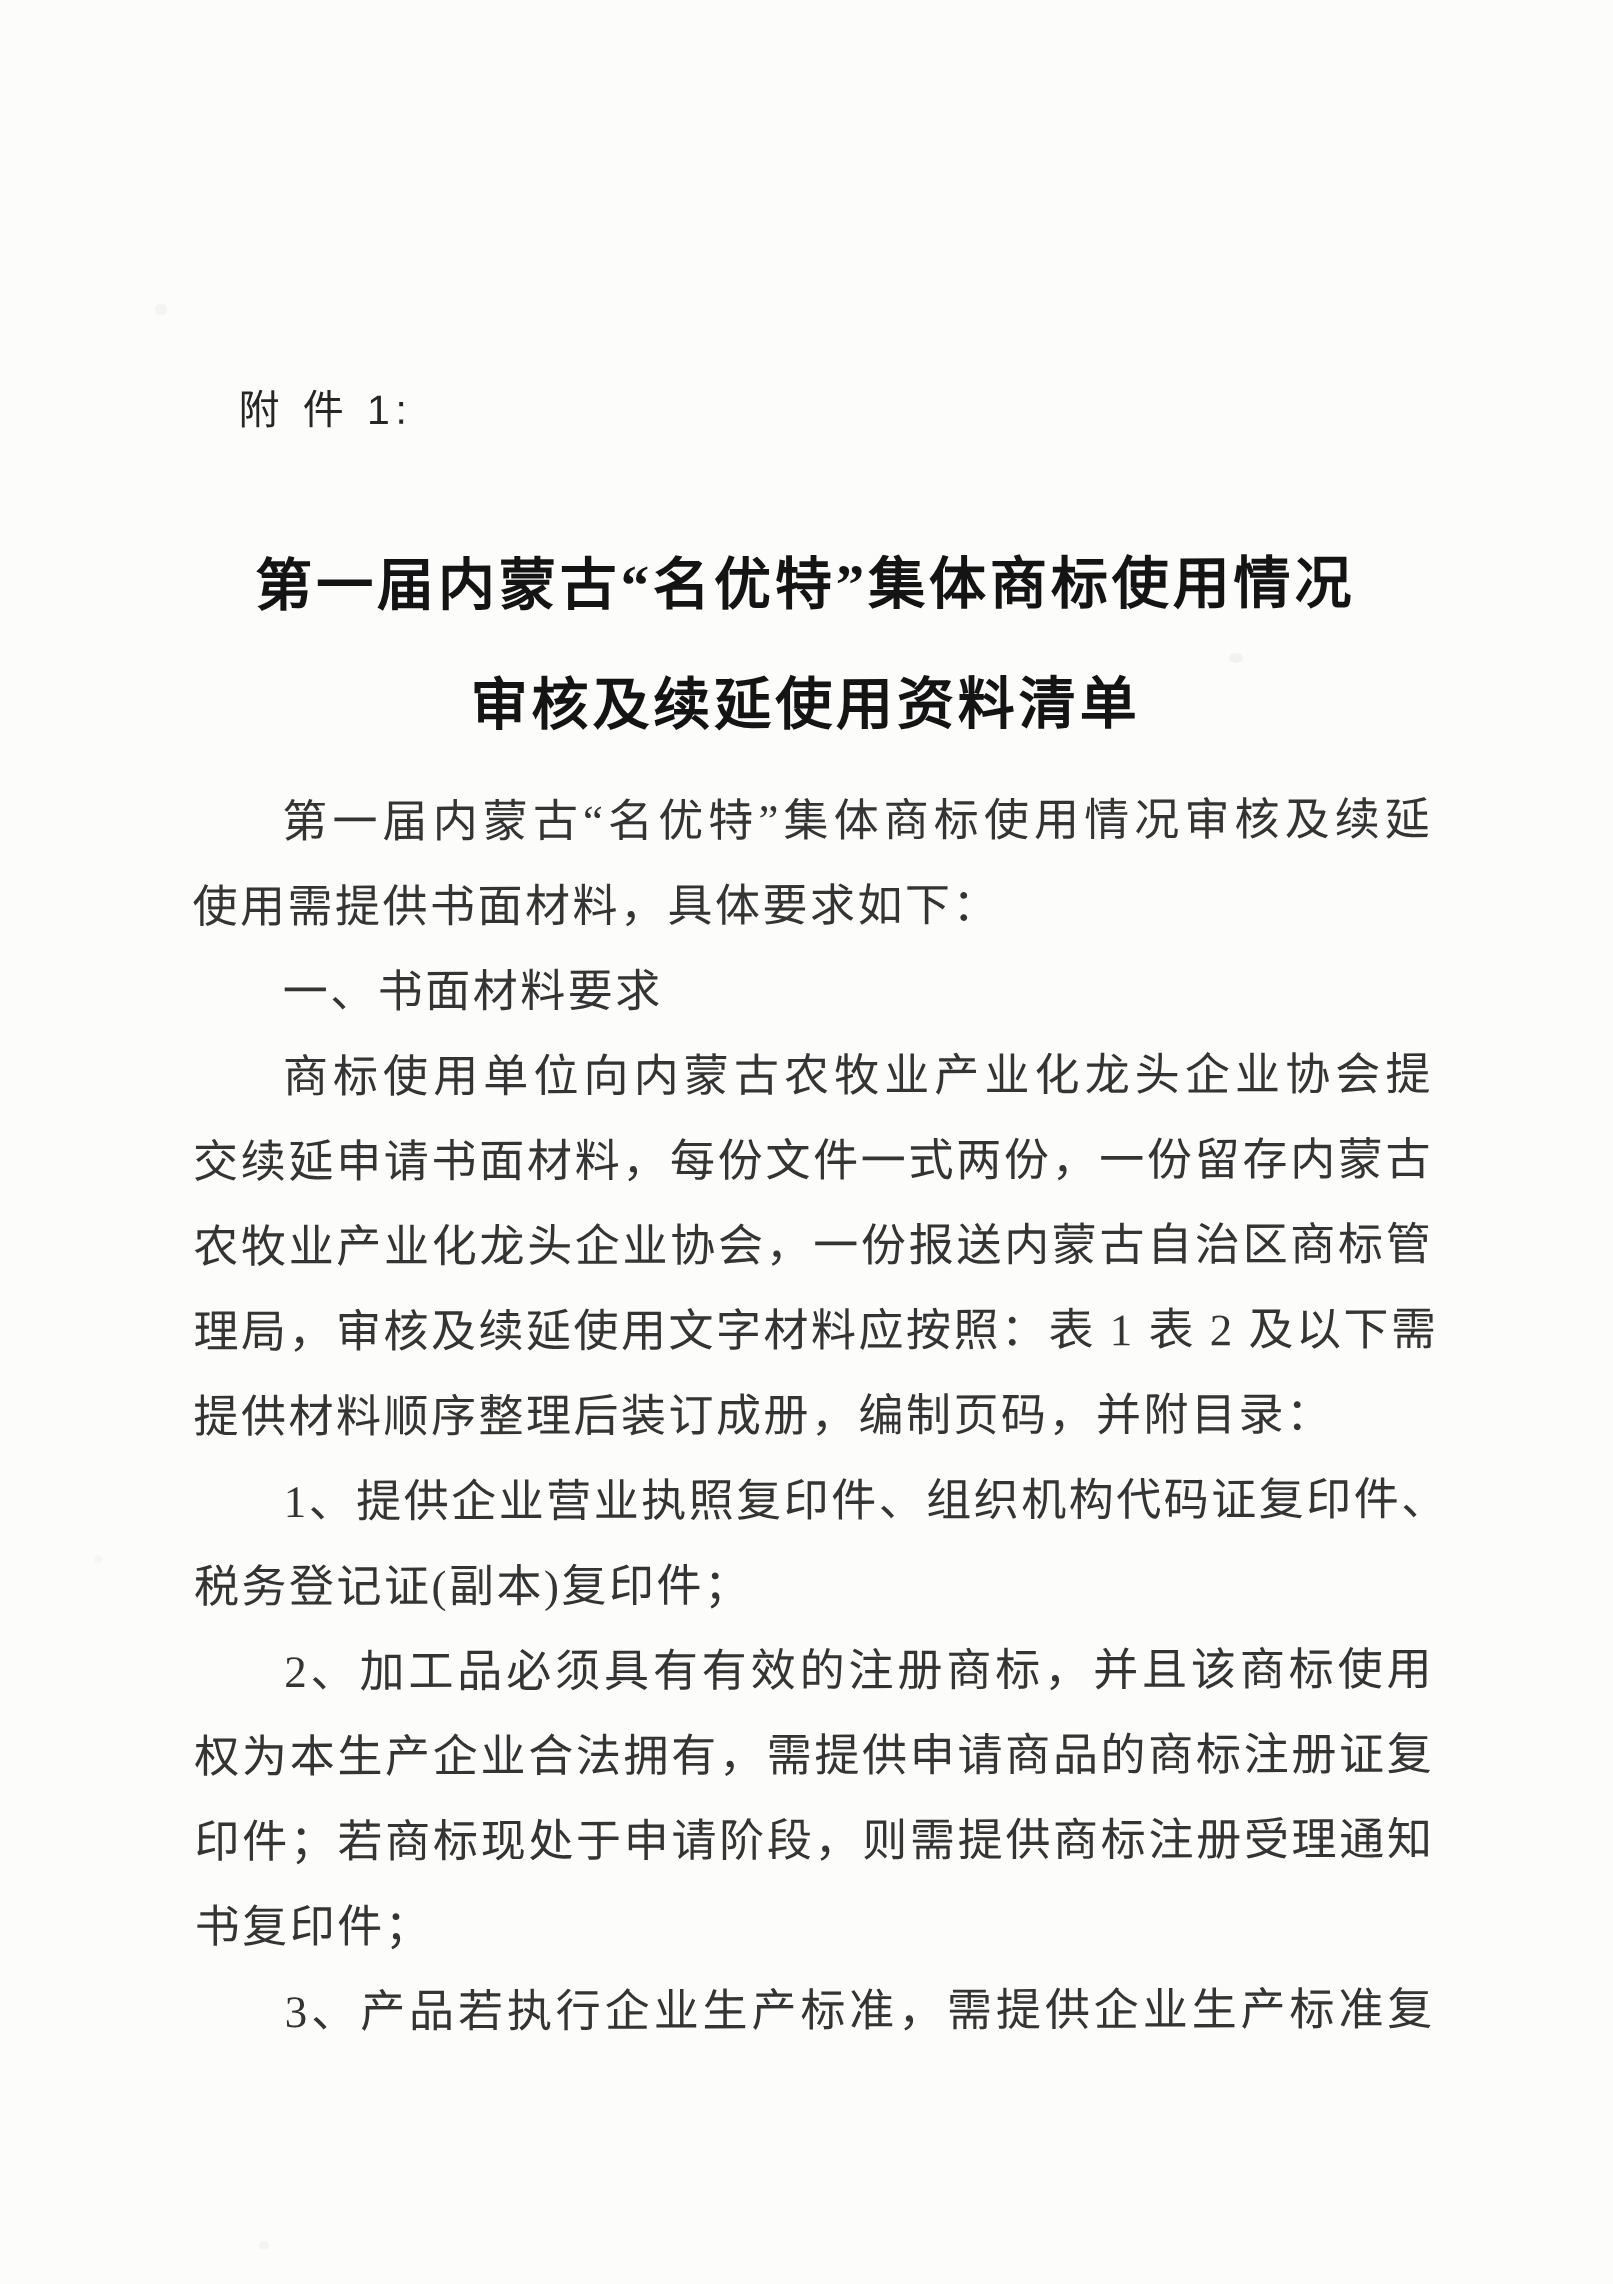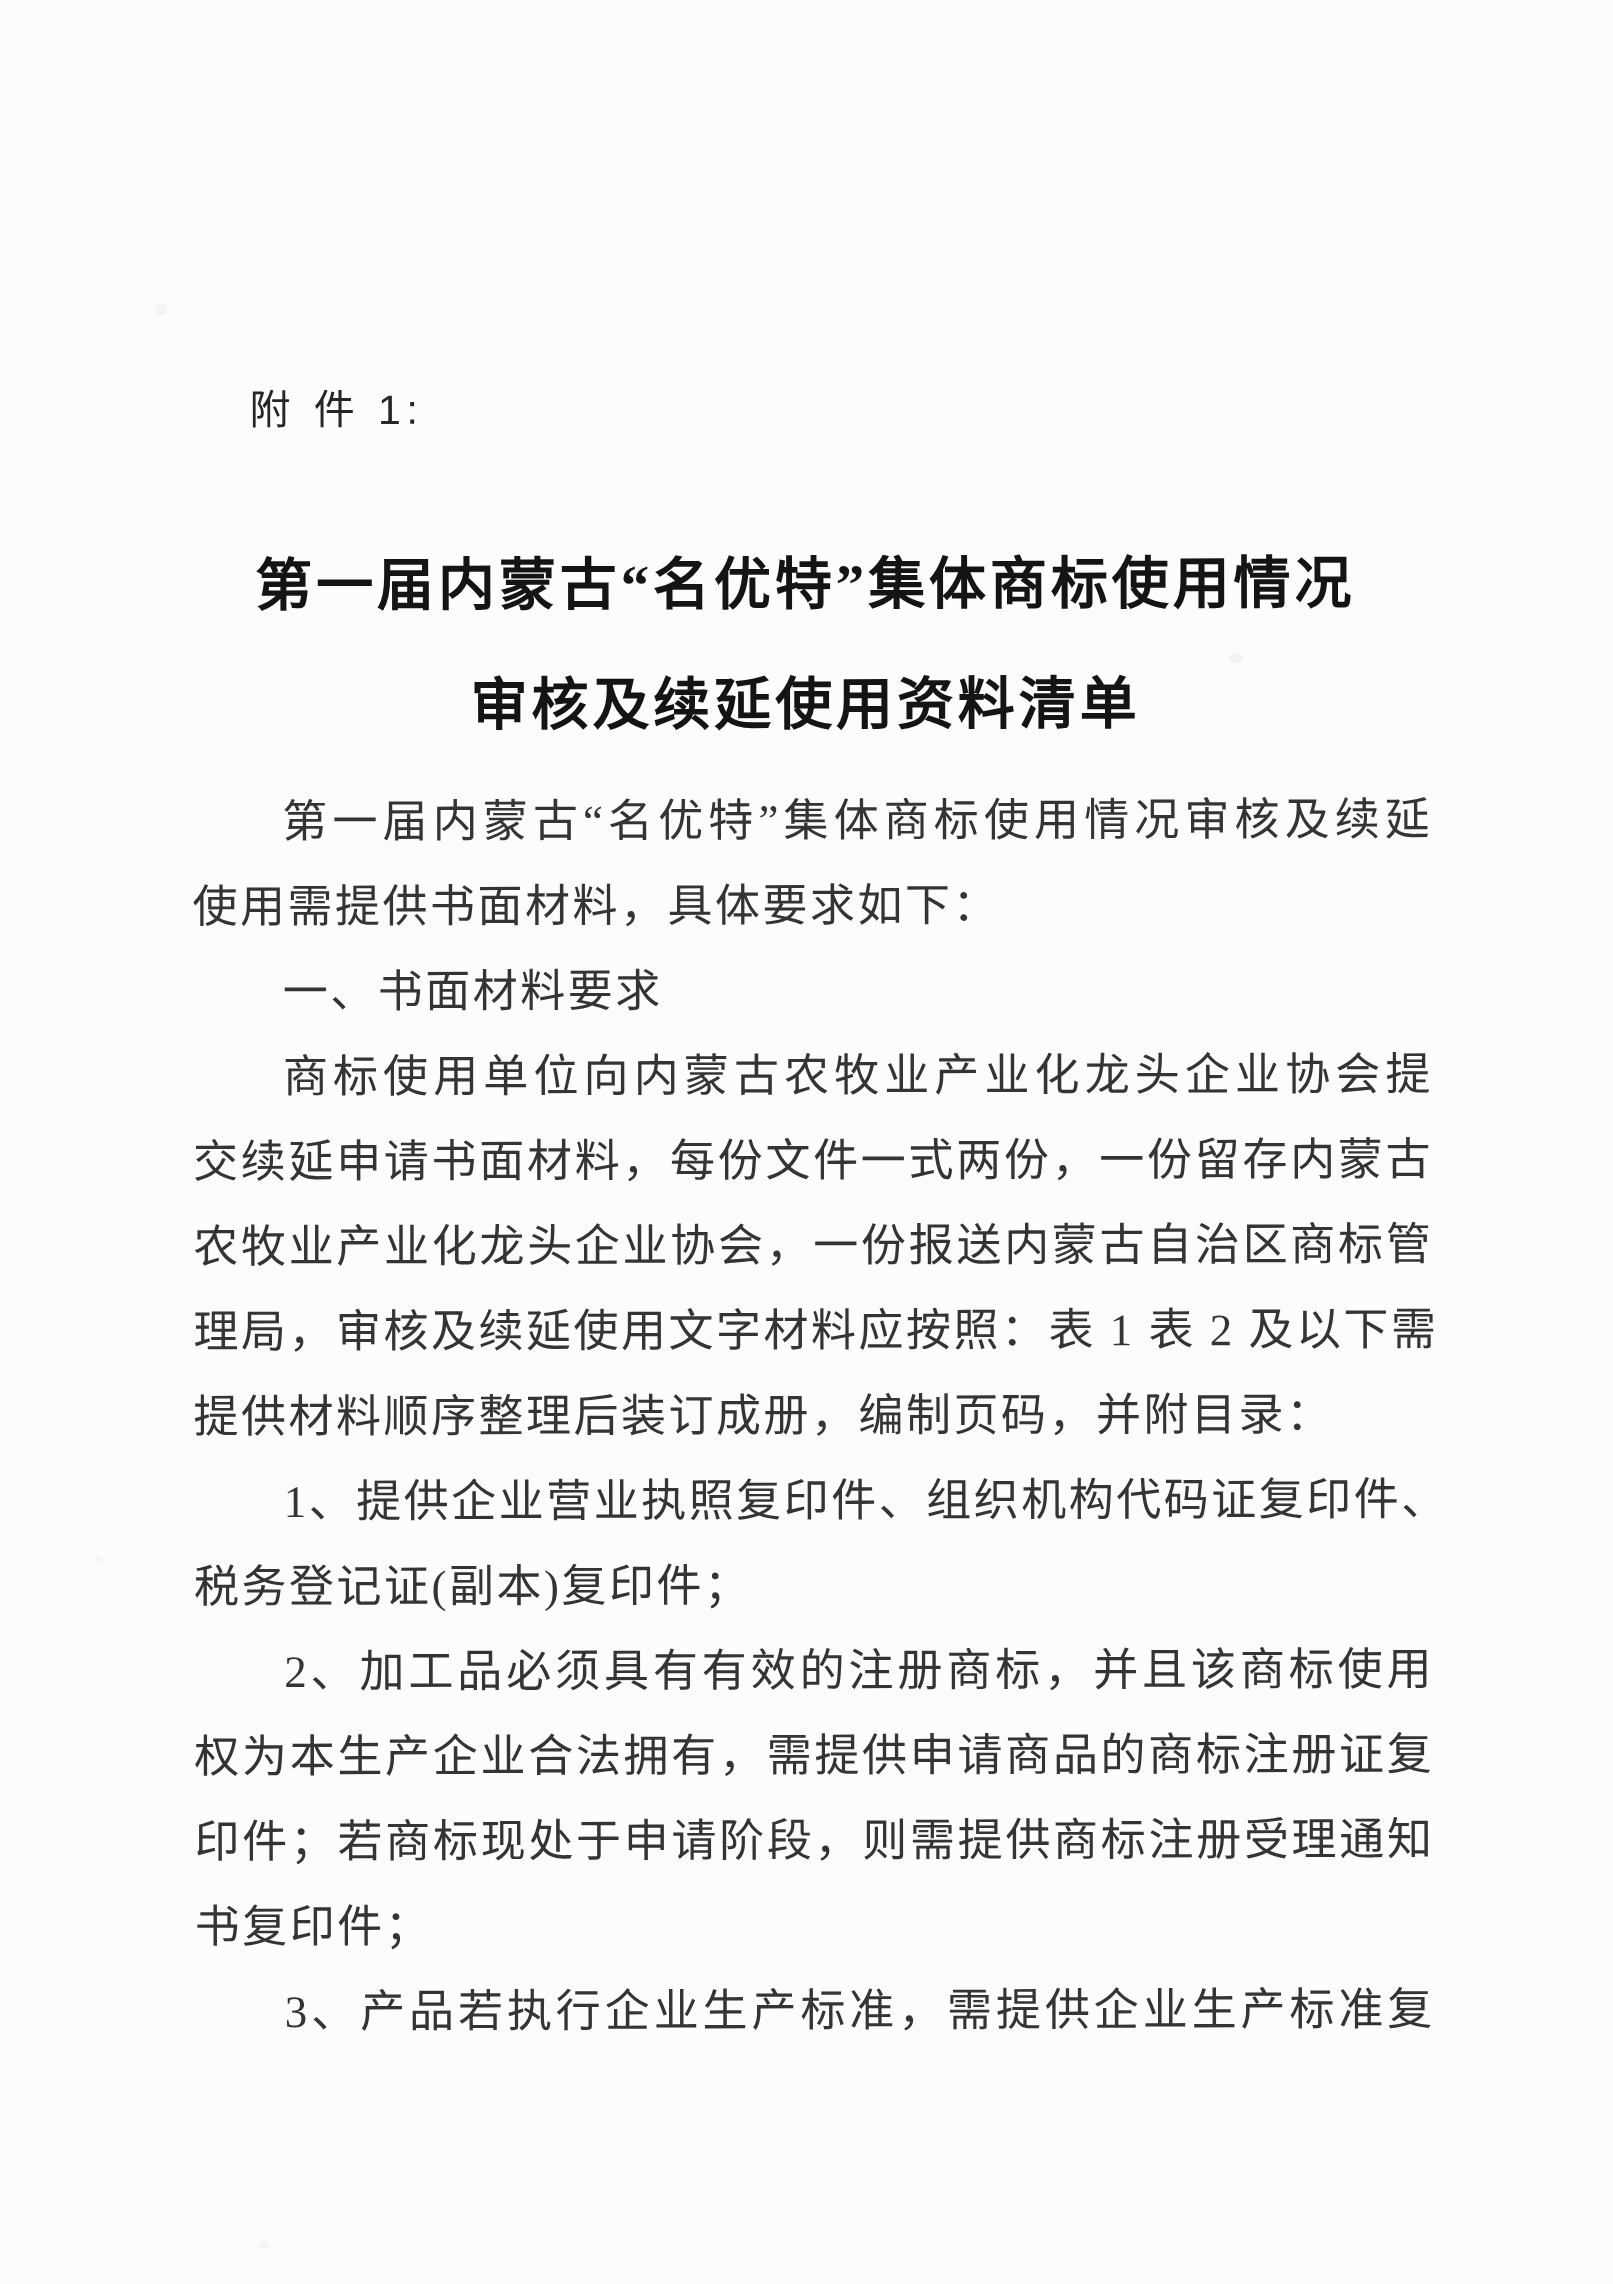--- a/index.html
+++ b/index.html
@@ -17,21 +17,21 @@
     font-family: "Liberation Serif", serif;
   }
   .sheet {
     position: absolute;
     inset: 0;
     transform: rotate(-0.12deg);
   }
   .attachment {
     position: absolute;
     top: 375px;
-    left: 251px;
+    left: 240px;
     font-family: "Liberation Sans", sans-serif;
     font-size: 41px;
     letter-spacing: 5.9px;
     color: #262626;
   }
   .title {
     position: absolute;
     top: 525px;
     left: 0;
     width: 100%;

